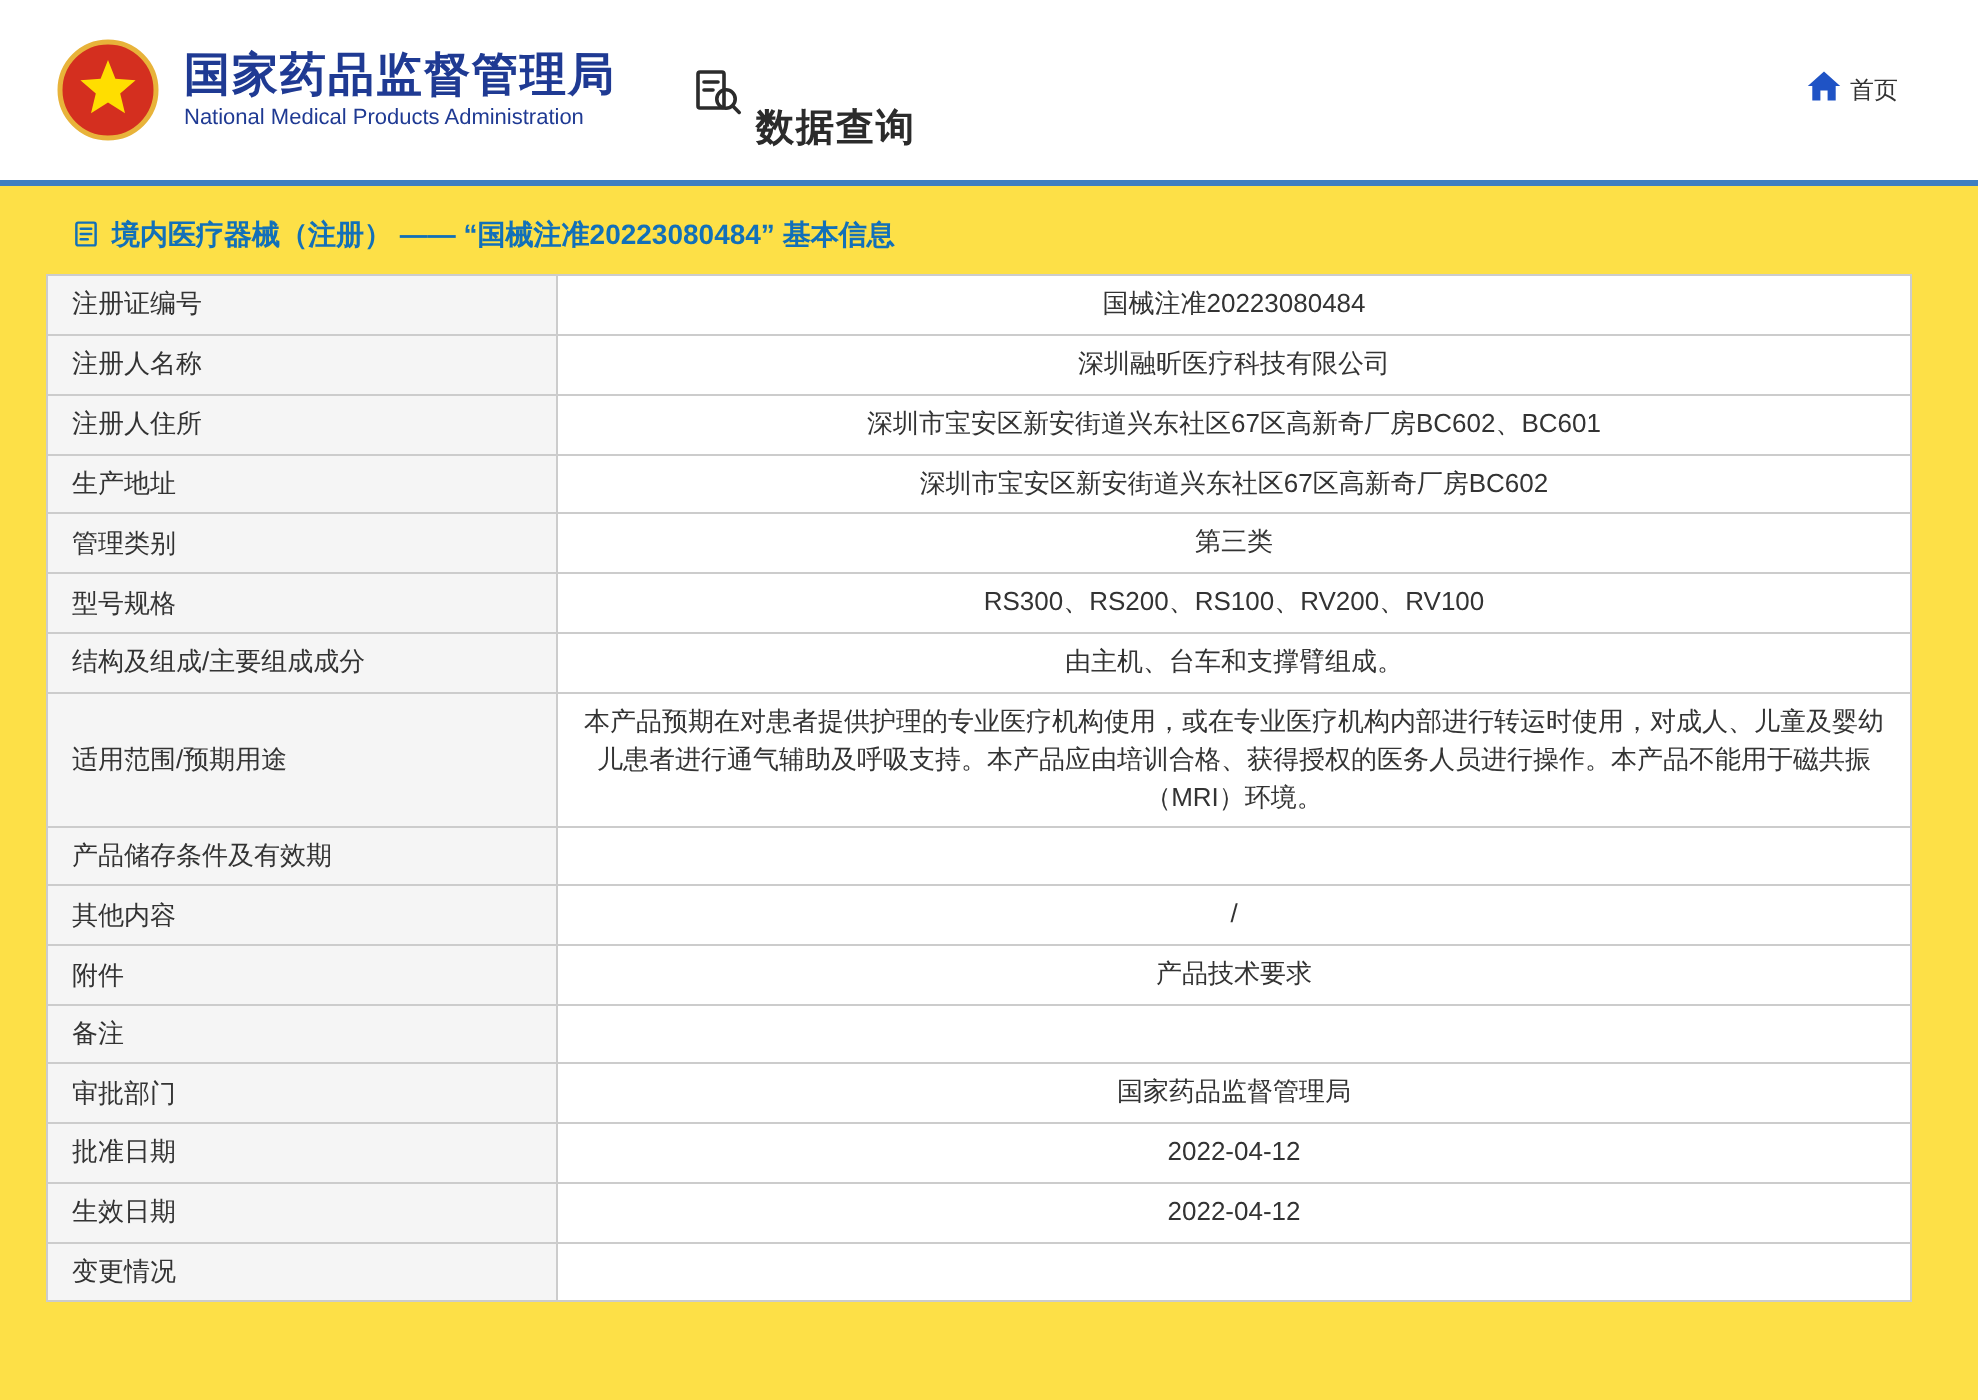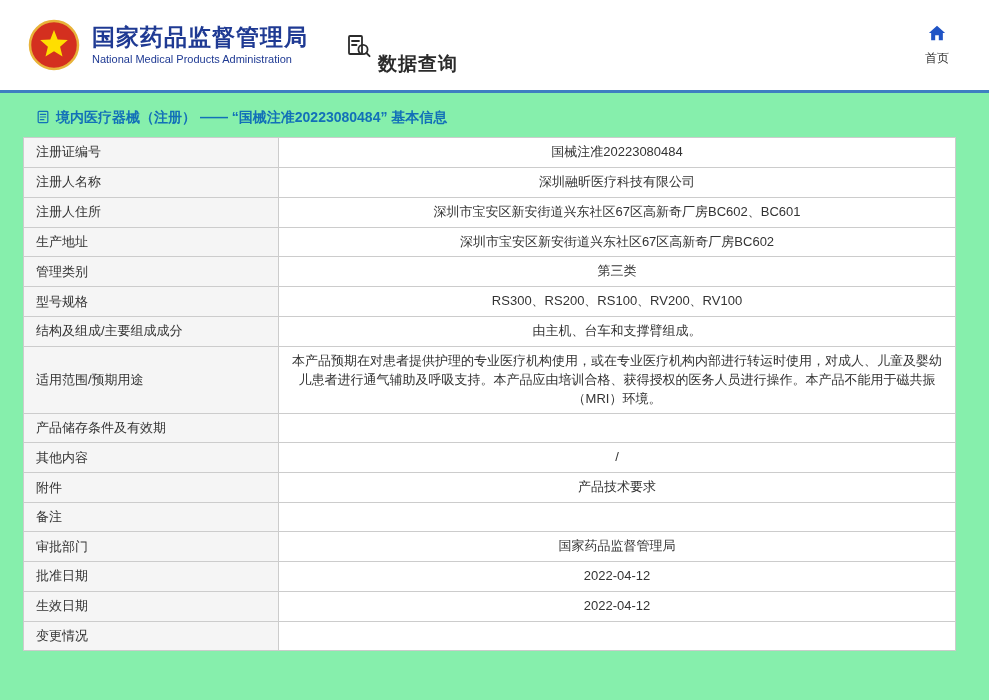--- a/index.html
+++ b/index.html
@@ -31,30 +31,30 @@
   .brand-subtitle { font-size: 11px; color: #1f3a93; margin-top: 3px; }
 
   .section-tag {
     display: flex; align-items: center; gap: 6px;
     margin-left: 38px; margin-top: 6px;
   }
   .section-tag-label { font-size: 19px; font-weight: bold; color: #2b2b2b; letter-spacing: 1px; margin-top: 32px; }
 
   .header-nav { margin-left: auto; display: flex; gap: 38px; }
   .nav-item {
-    display: flex; flex-direction: column; align-items: center; gap: 4px;
+    display: flex; align-items: center; gap: 4px;
     cursor: pointer;
   }
   .nav-item .nav-label { font-size: 12px; color: #333; }
 
   .blue-divider { height: 3px; background: #3e7fc1; }
 
   
   .content-area {
-    background: #86efac;
+    background: #fde047;
     height: 607px;
     padding: 16px 23px 0 23px;
   }
   .page-title {
     display: flex; align-items: center; gap: 6px;
     margin: 0 0 10px 13px;
     font-size: 14px; font-weight: bold; color: #1270b8;
   }
 
   table.info-table {

